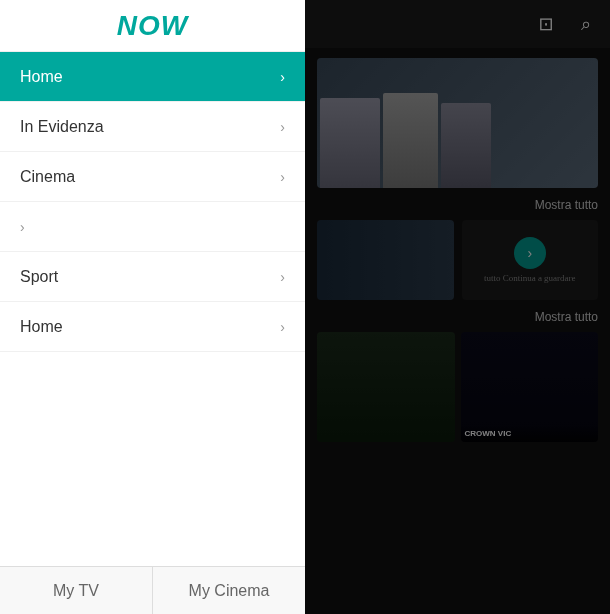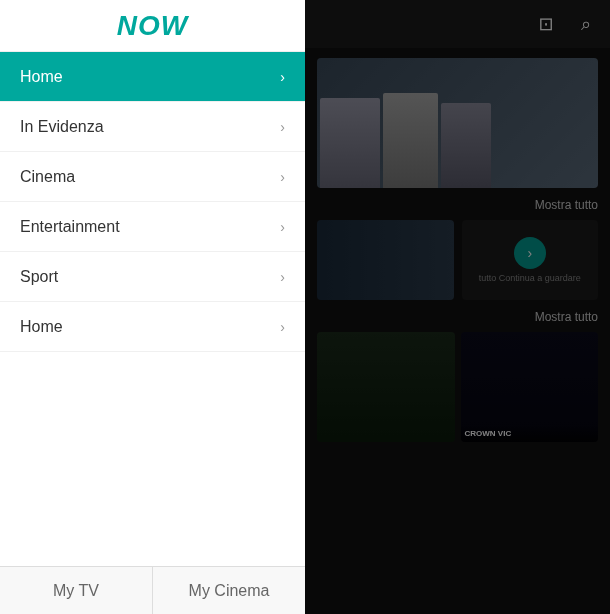--- a/index.html
+++ b/index.html
@@ -539,21 +539,21 @@
     <div class="right-hero">
       <div style="width:60px;height:90px;background:linear-gradient(to bottom,#9a9aaa,#6a6a7a);border-radius:2px 2px 0 0;margin-right:3px;margin-left:3px;"></div>
       <div style="width:55px;height:95px;background:linear-gradient(to bottom,#aaaaaa,#7a7a7a);border-radius:2px 2px 0 0;margin-right:3px;"></div>
       <div style="width:50px;height:85px;background:linear-gradient(to bottom,#8a8a9a,#5a5a6a);border-radius:2px 2px 0 0;"></div>
     </div>
     <div class="right-show-all">Mostra tutto</div>
     <div class="right-continue-row">
       <div class="right-continue-card"></div>
       <div class="right-next-card">
         <div class="next-arrow">›</div>
-        <span style="font-size:9px;color:#888;text-align:center;">tutto Continua a guardare</span>
+        <span style="font-size:9px;color:#888;text-align:center;font-family:Liberation Serif, serif;">tutto Continua a guardare</span>
       </div>
     </div>
     <div class="right-show-all-2">Mostra tutto</div>
     <div class="right-cinema-row">
       <div class="right-cinema-card" style="background:linear-gradient(to bottom,#1a2a1a,#0a1a0a);"></div>
       <div class="right-cinema-card" style="background:linear-gradient(to bottom,#0a0a1a,#050510);">
         <span style="font-size:8px;color:#fff;font-weight:bold;padding:4px;background:linear-gradient(transparent,rgba(0,0,0,0.8));width:100%;">CROWN VIC</span>
       </div>
     </div>
   </div>
@@ -574,21 +574,20 @@
     </li>
     <li class="menu-item">
       <span class="menu-item-label">In Evidenza</span>
       <span class="chevron">›</span>
     </li>
     <li class="menu-item">
       <span class="menu-item-label">Cinema</span>
       <span class="chevron">›</span>
     </li>
     <li class="menu-item">
-      <span class="menu-item-label">Entertainment</span>
       <span class="chevron">›</span>
     </li>
     <li class="menu-item">
       <span class="menu-item-label">Sport</span>
       <span class="chevron">›</span>
     </li>
     <li class="menu-item">
       <span class="menu-item-label">Home</span>
       <span class="chevron">›</span>
     </li>

